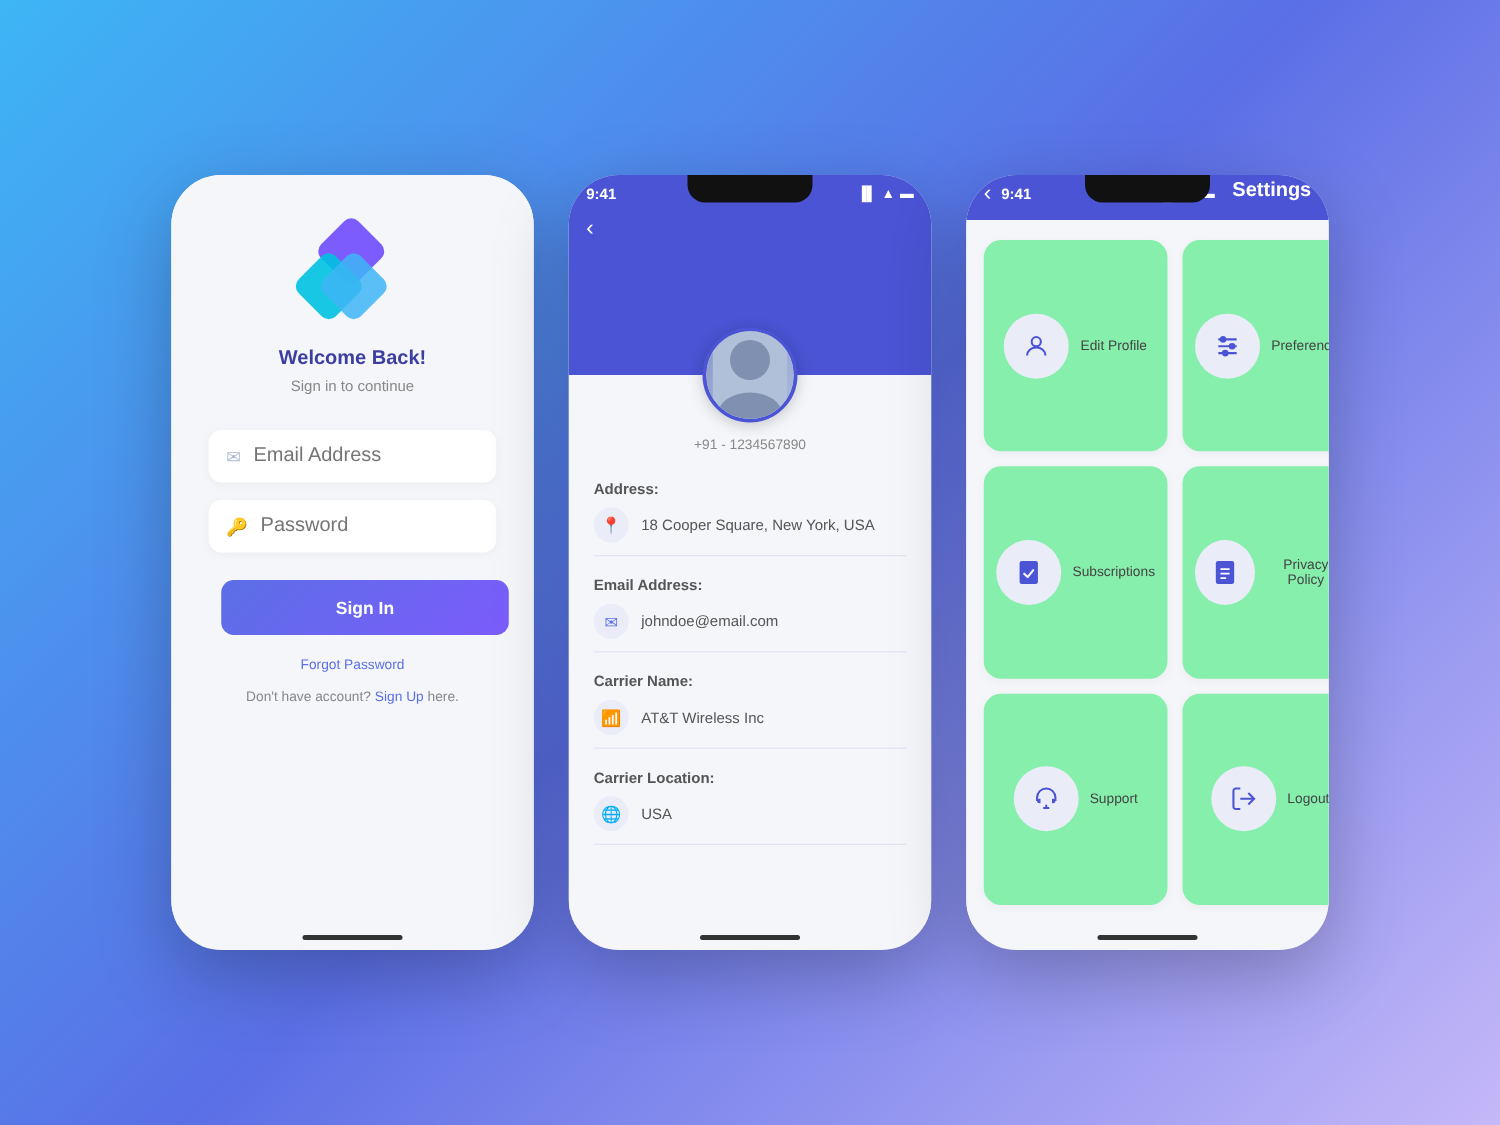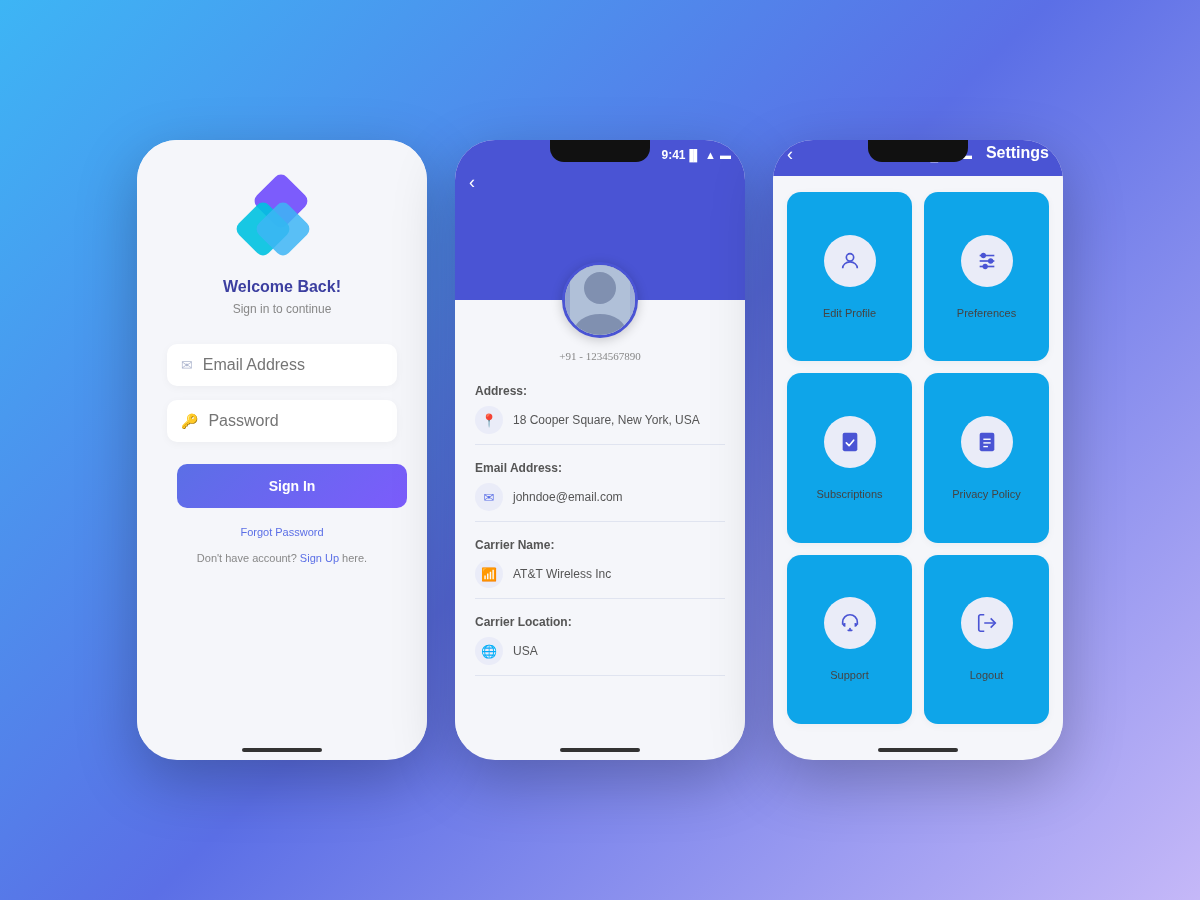--- a/index.html
+++ b/index.html
@@ -139,21 +139,21 @@
       position: relative;
       display: flex;
       flex-direction: column;
       align-items: center;
       flex-shrink: 0;
     }
 
     .status-bar {
       width: 100%;
       display: flex;
-      justify-content: flex-end;
+      justify-content: space-between;
       align-items: center;
       padding: 8px 14px 0;
       color: #fff;
       font-size: 11px;
       font-weight: 600;
     }
     .status-bar .time { font-size: 12px; }
     .status-icons { display: flex; gap: 4px; align-items: center; }
     .notch {
       width: 100px;
@@ -209,21 +209,20 @@
       font-size: 17px;
       font-weight: 700;
       color: #3c3fa0;
       margin-bottom: 4px;
     }
     .profile-phone {
       text-align: center;
       font-size: 11px;
       color: #888;
       margin-bottom: 22px;
-      font-family: Liberation Serif, serif;
     }
 
     .profile-section-label {
       font-size: 12px;
       font-weight: 600;
       color: #555;
       margin-bottom: 8px;
     }
     .profile-info-row {
       display: flex;
@@ -281,27 +280,27 @@
       background: #f5f6fa;
       flex: 1;
       padding: 16px 14px;
       display: grid;
       grid-template-columns: 1fr 1fr;
       grid-template-rows: repeat(3, 1fr);
       gap: 12px;
     }
 
     .settings-card {
-      background: #0ea5e9;
+      background: #86efac;
       border-radius: 14px;
       display: flex;
-      flex-direction: column;
+      flex-direction: row;
       align-items: center;
       justify-content: center;
-      gap: 20px;
+      gap: 9px;
       padding: 18px 10px;
       box-shadow: 0 2px 8px rgba(0,0,0,0.04);
       cursor: pointer;
     }
     .settings-card-icon {
       width: 52px;
       height: 52px;
       border-radius: 50%;
       background: #eaecf8;
       display: flex;

